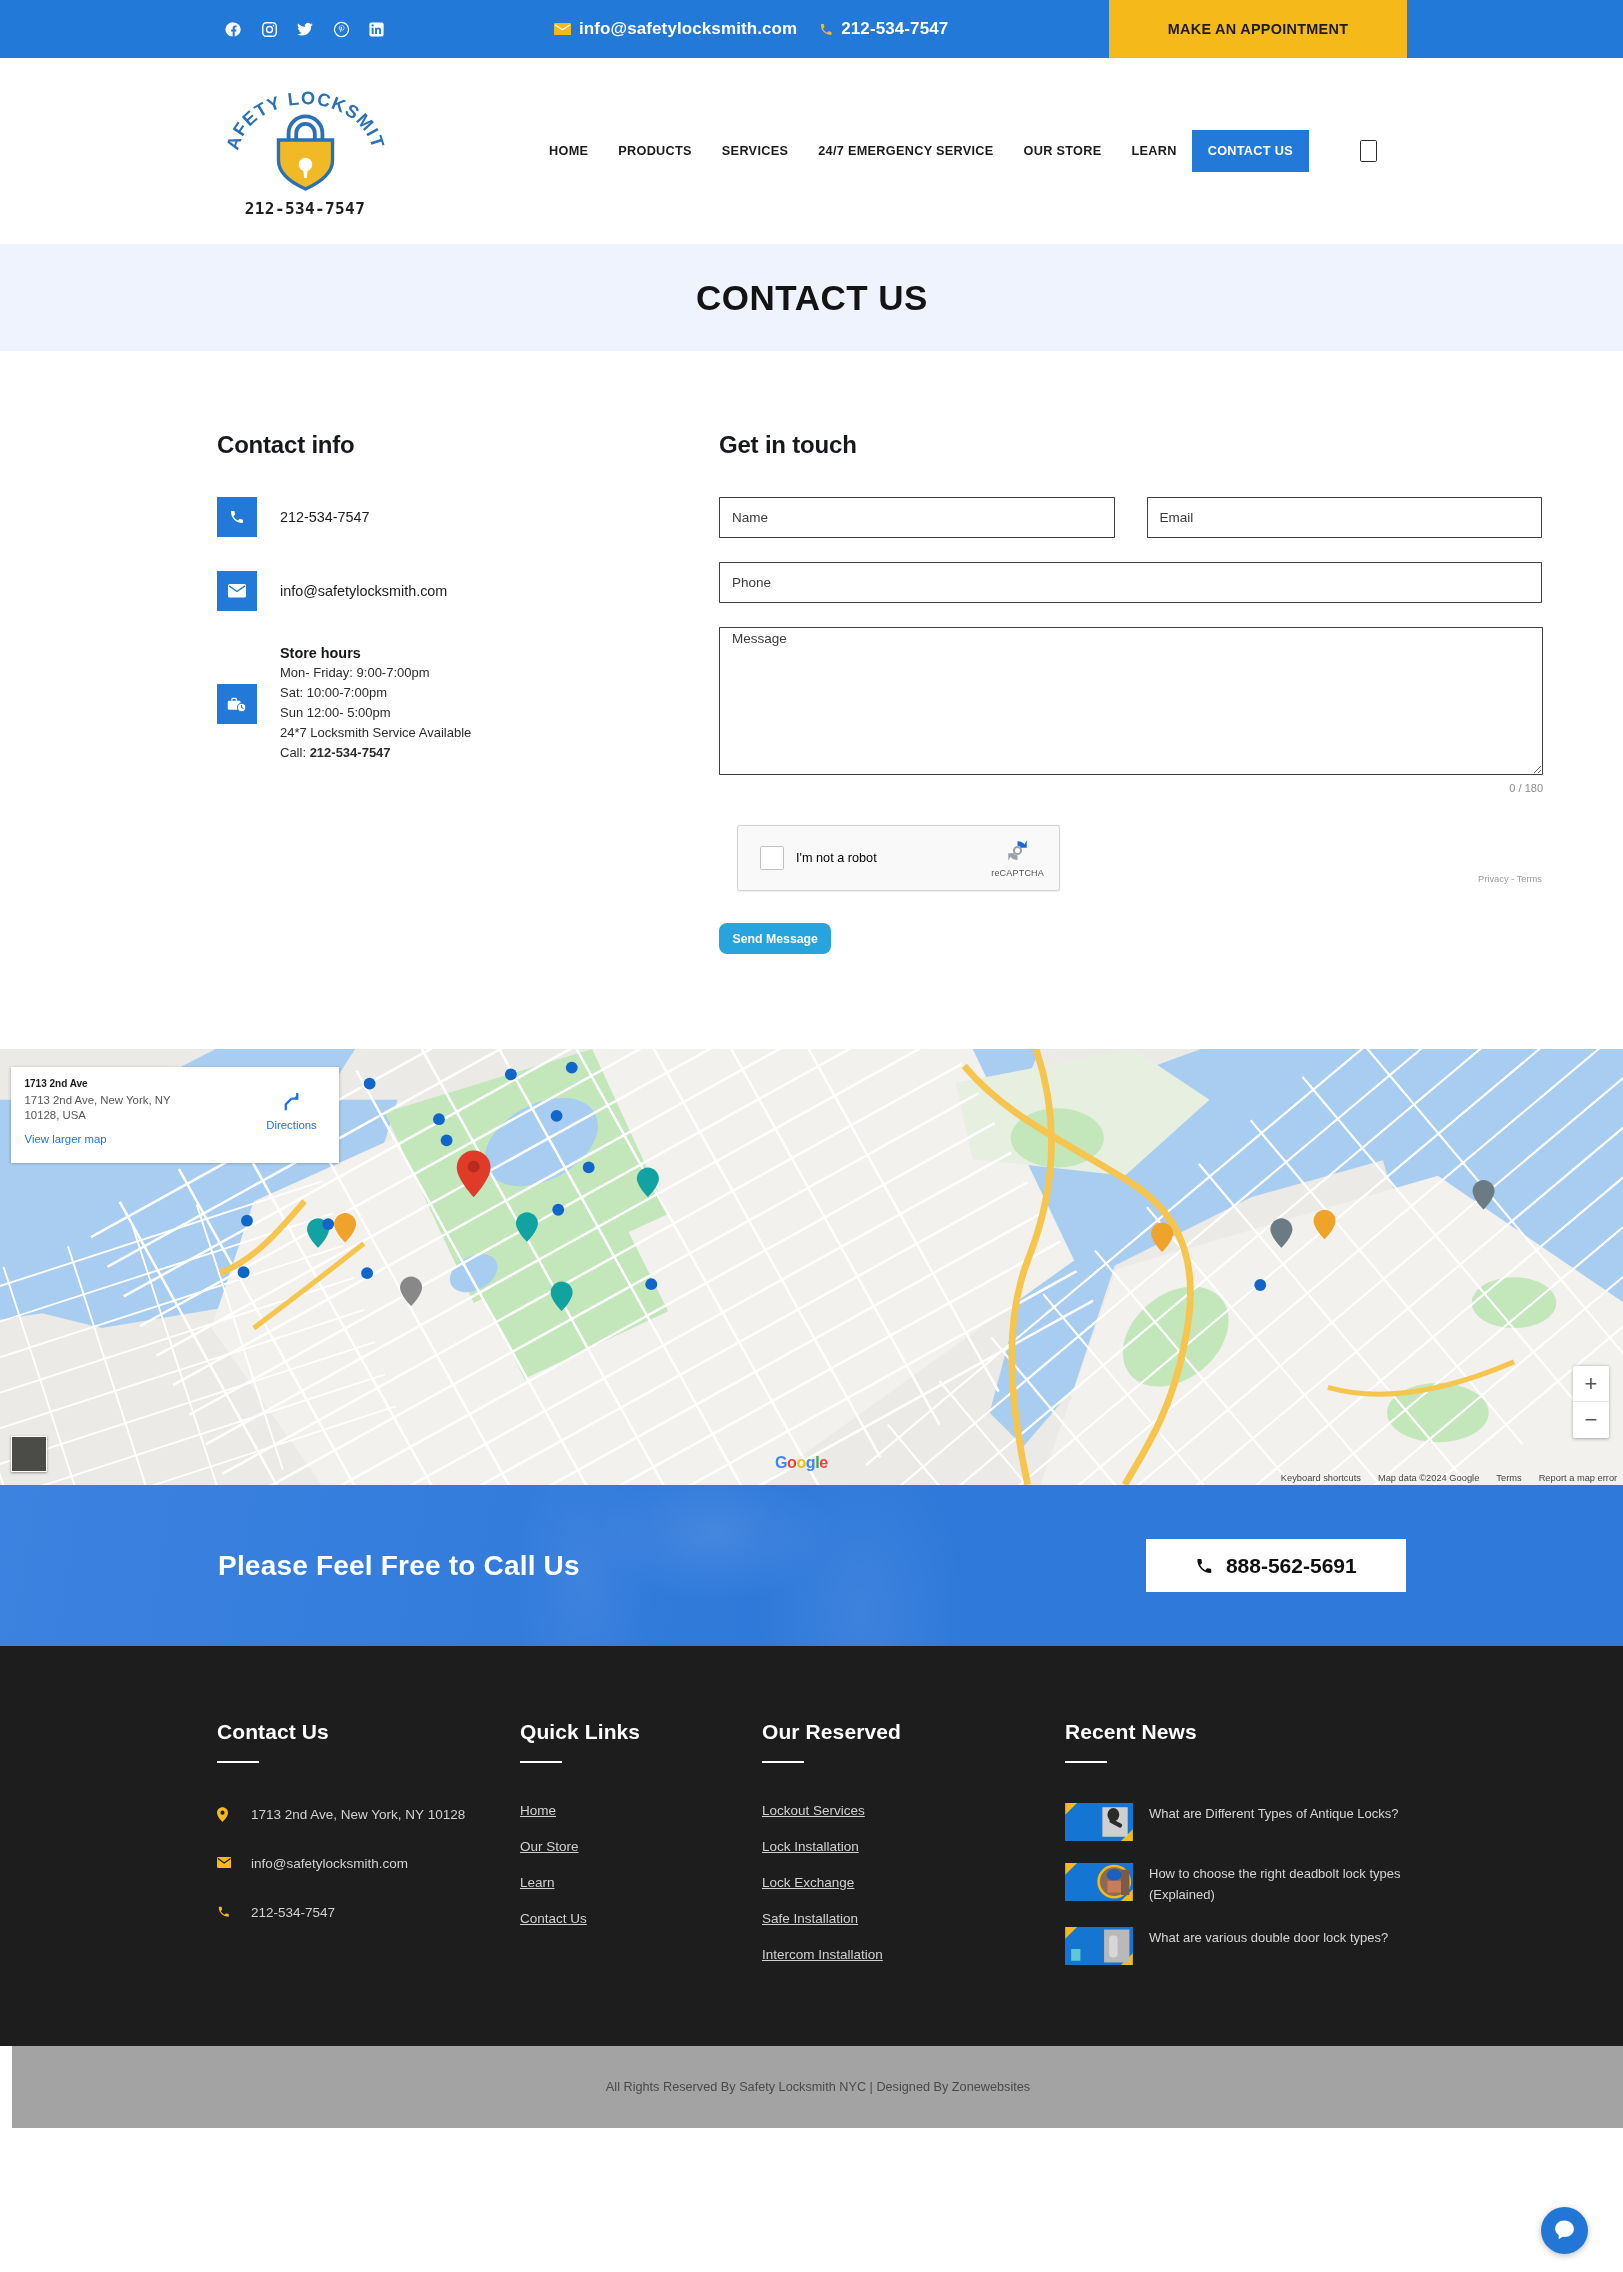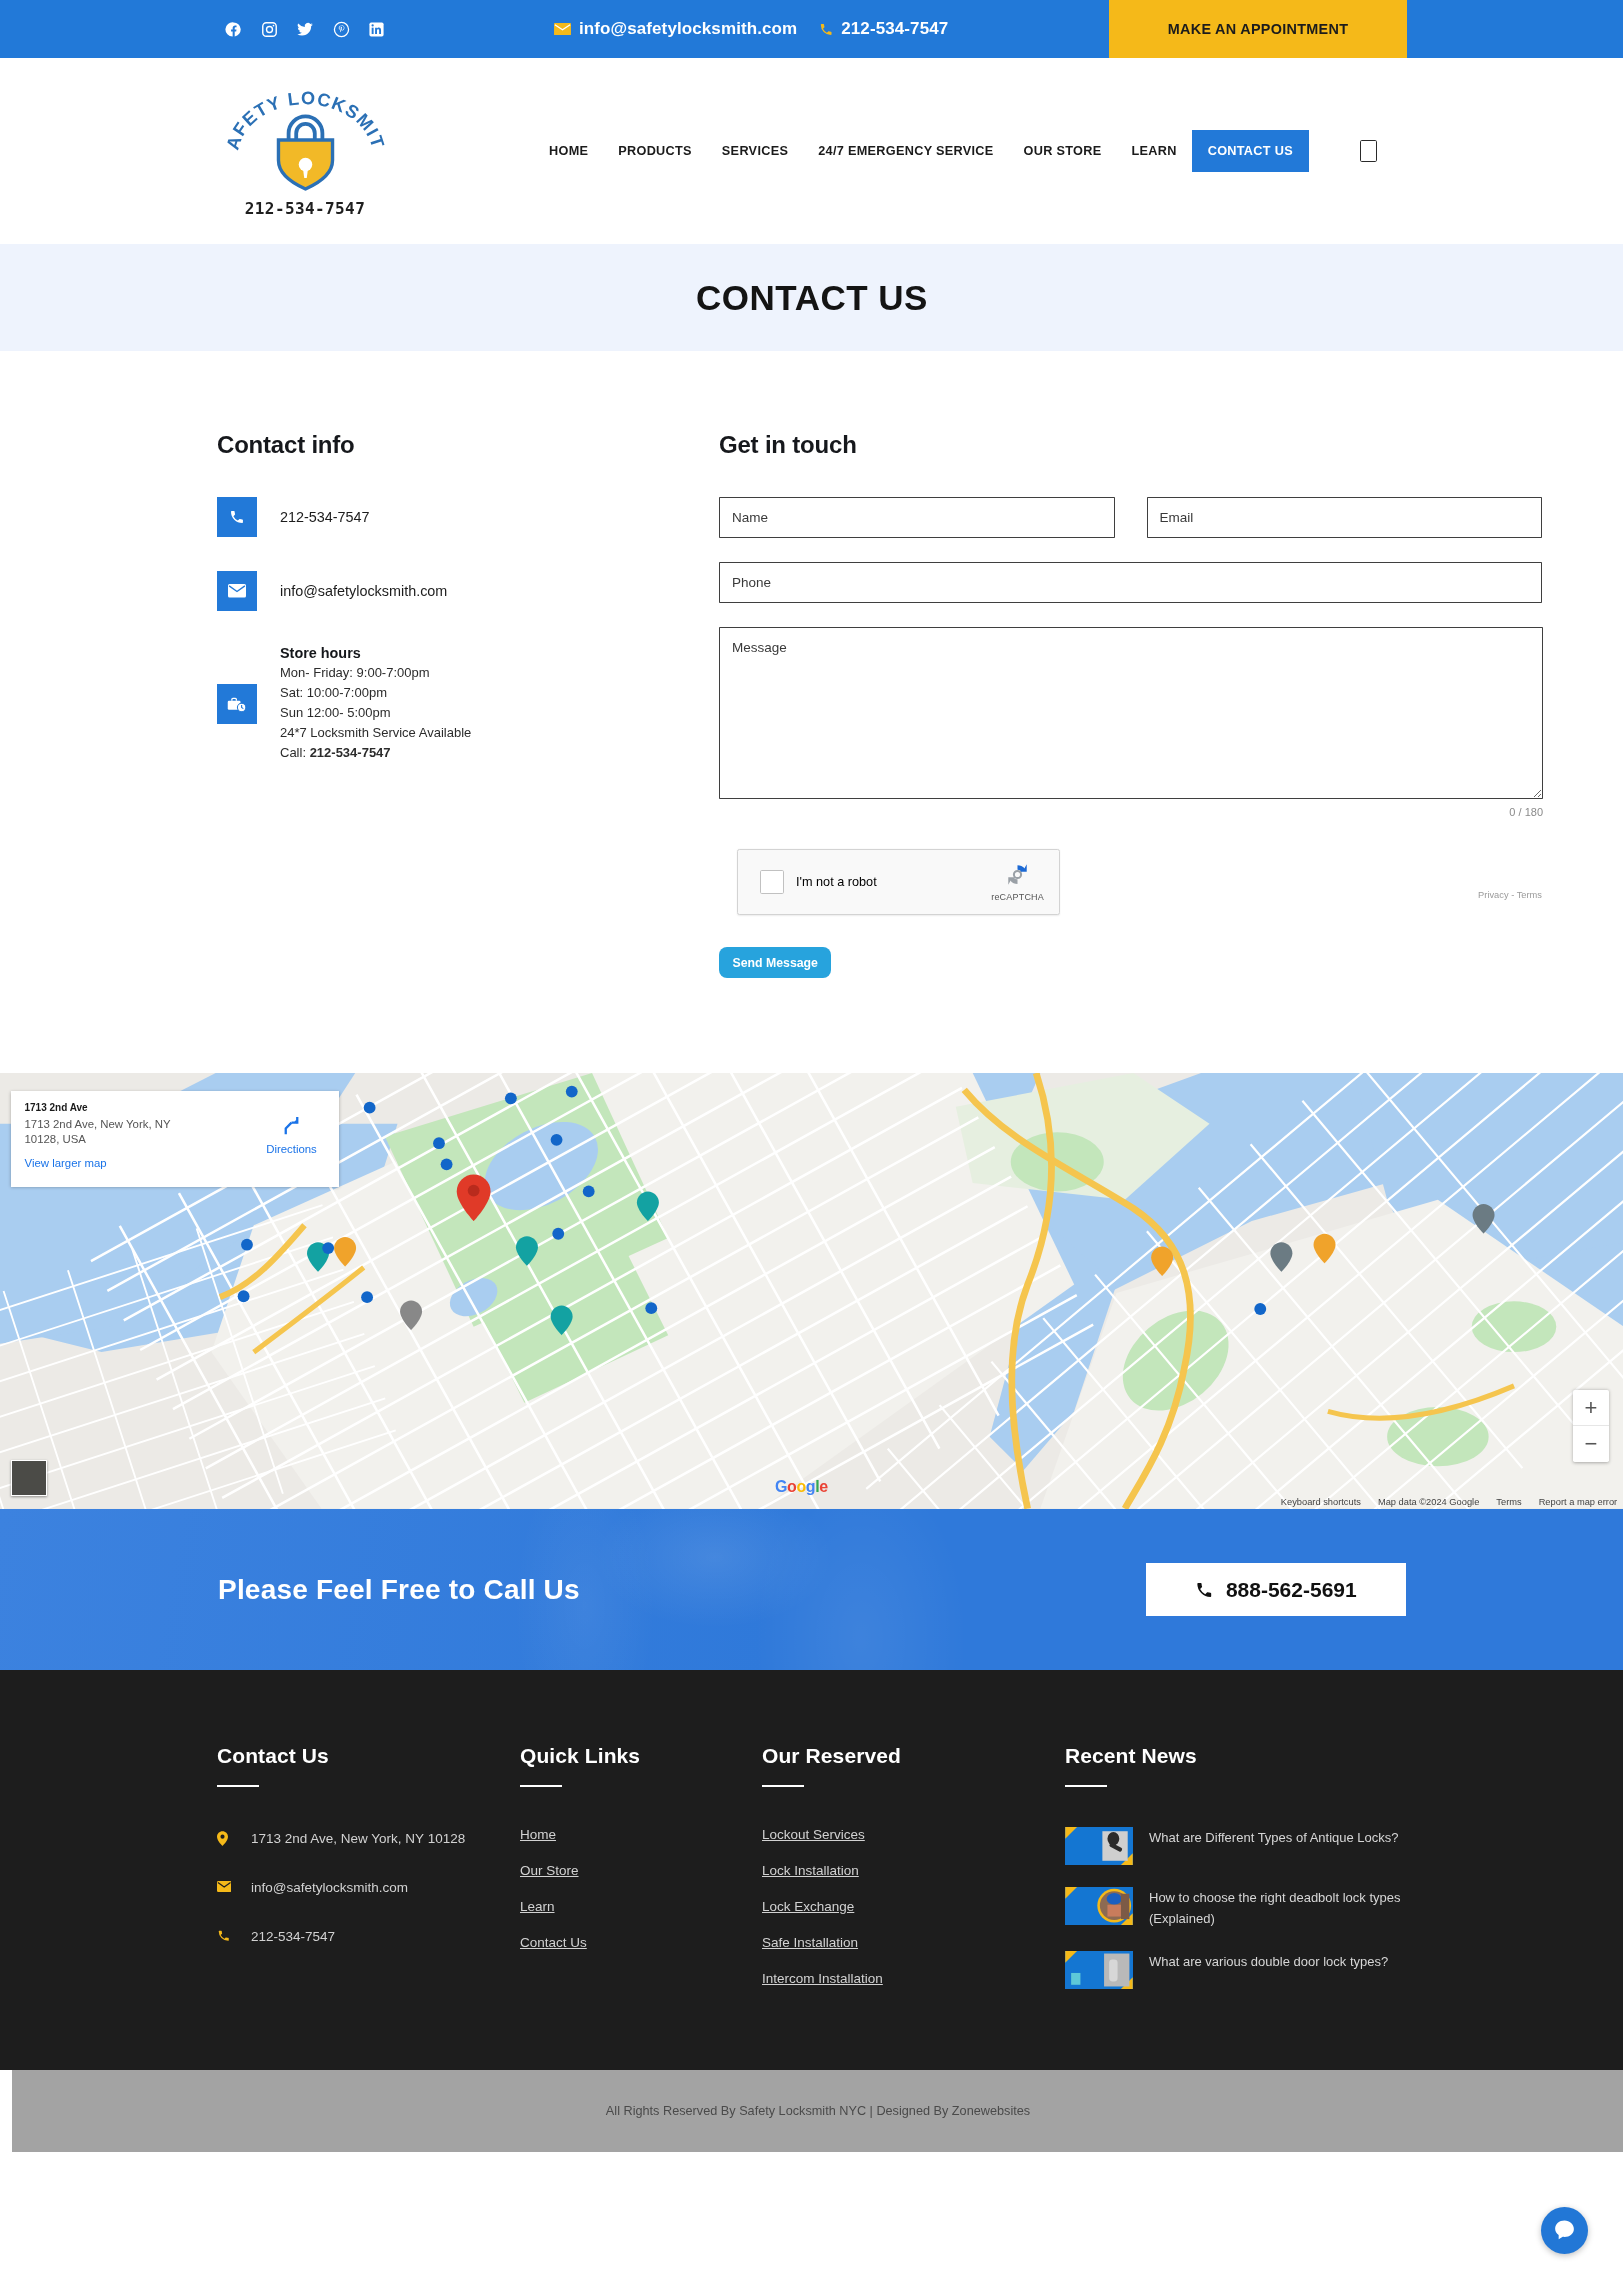--- a/index.html
+++ b/index.html
@@ -156,28 +156,28 @@
     color: #2a2a2a;
     font-family: "Liberation Sans", sans-serif;
     background: #fff;
     border-radius: 0.8px;
     outline: none;
   }
   .field::placeholder { color: #3a3a3a; opacity: 1; }
   .field.half { width: 396px; }
   .field.full { width: 824px; }
   textarea.field {
-    width: 824px; height: 172px; padding: 11px 12px;
+    width: 824px; height: 148px; padding: 2px 12px;
     resize: vertical; line-height: 1.4;
   }
   .counter {
     text-align: right; width: 824px;
     font-size: 11px; color: #8a8a8a; margin-top: 4.2px;
   }
-  .captcha-row { margin-top: 31px; display: flex; align-items: flex-start; padding-left: 18px; }
+  .captcha-row { margin-top: 31px; display: flex; align-items: center; padding-left: 18px; }
   .recaptcha-box {
     width: 323px; height: 66px;
     background: #f9f9f9;
     border: 0.8px solid #d3d3d3;
     border-radius: 2.5px;
     display: flex; align-items: center;
     box-shadow: 0 0.8px 1.7px rgba(0,0,0,.08);
   }
   .recaptcha-check {
     width: 24px; height: 24px;

